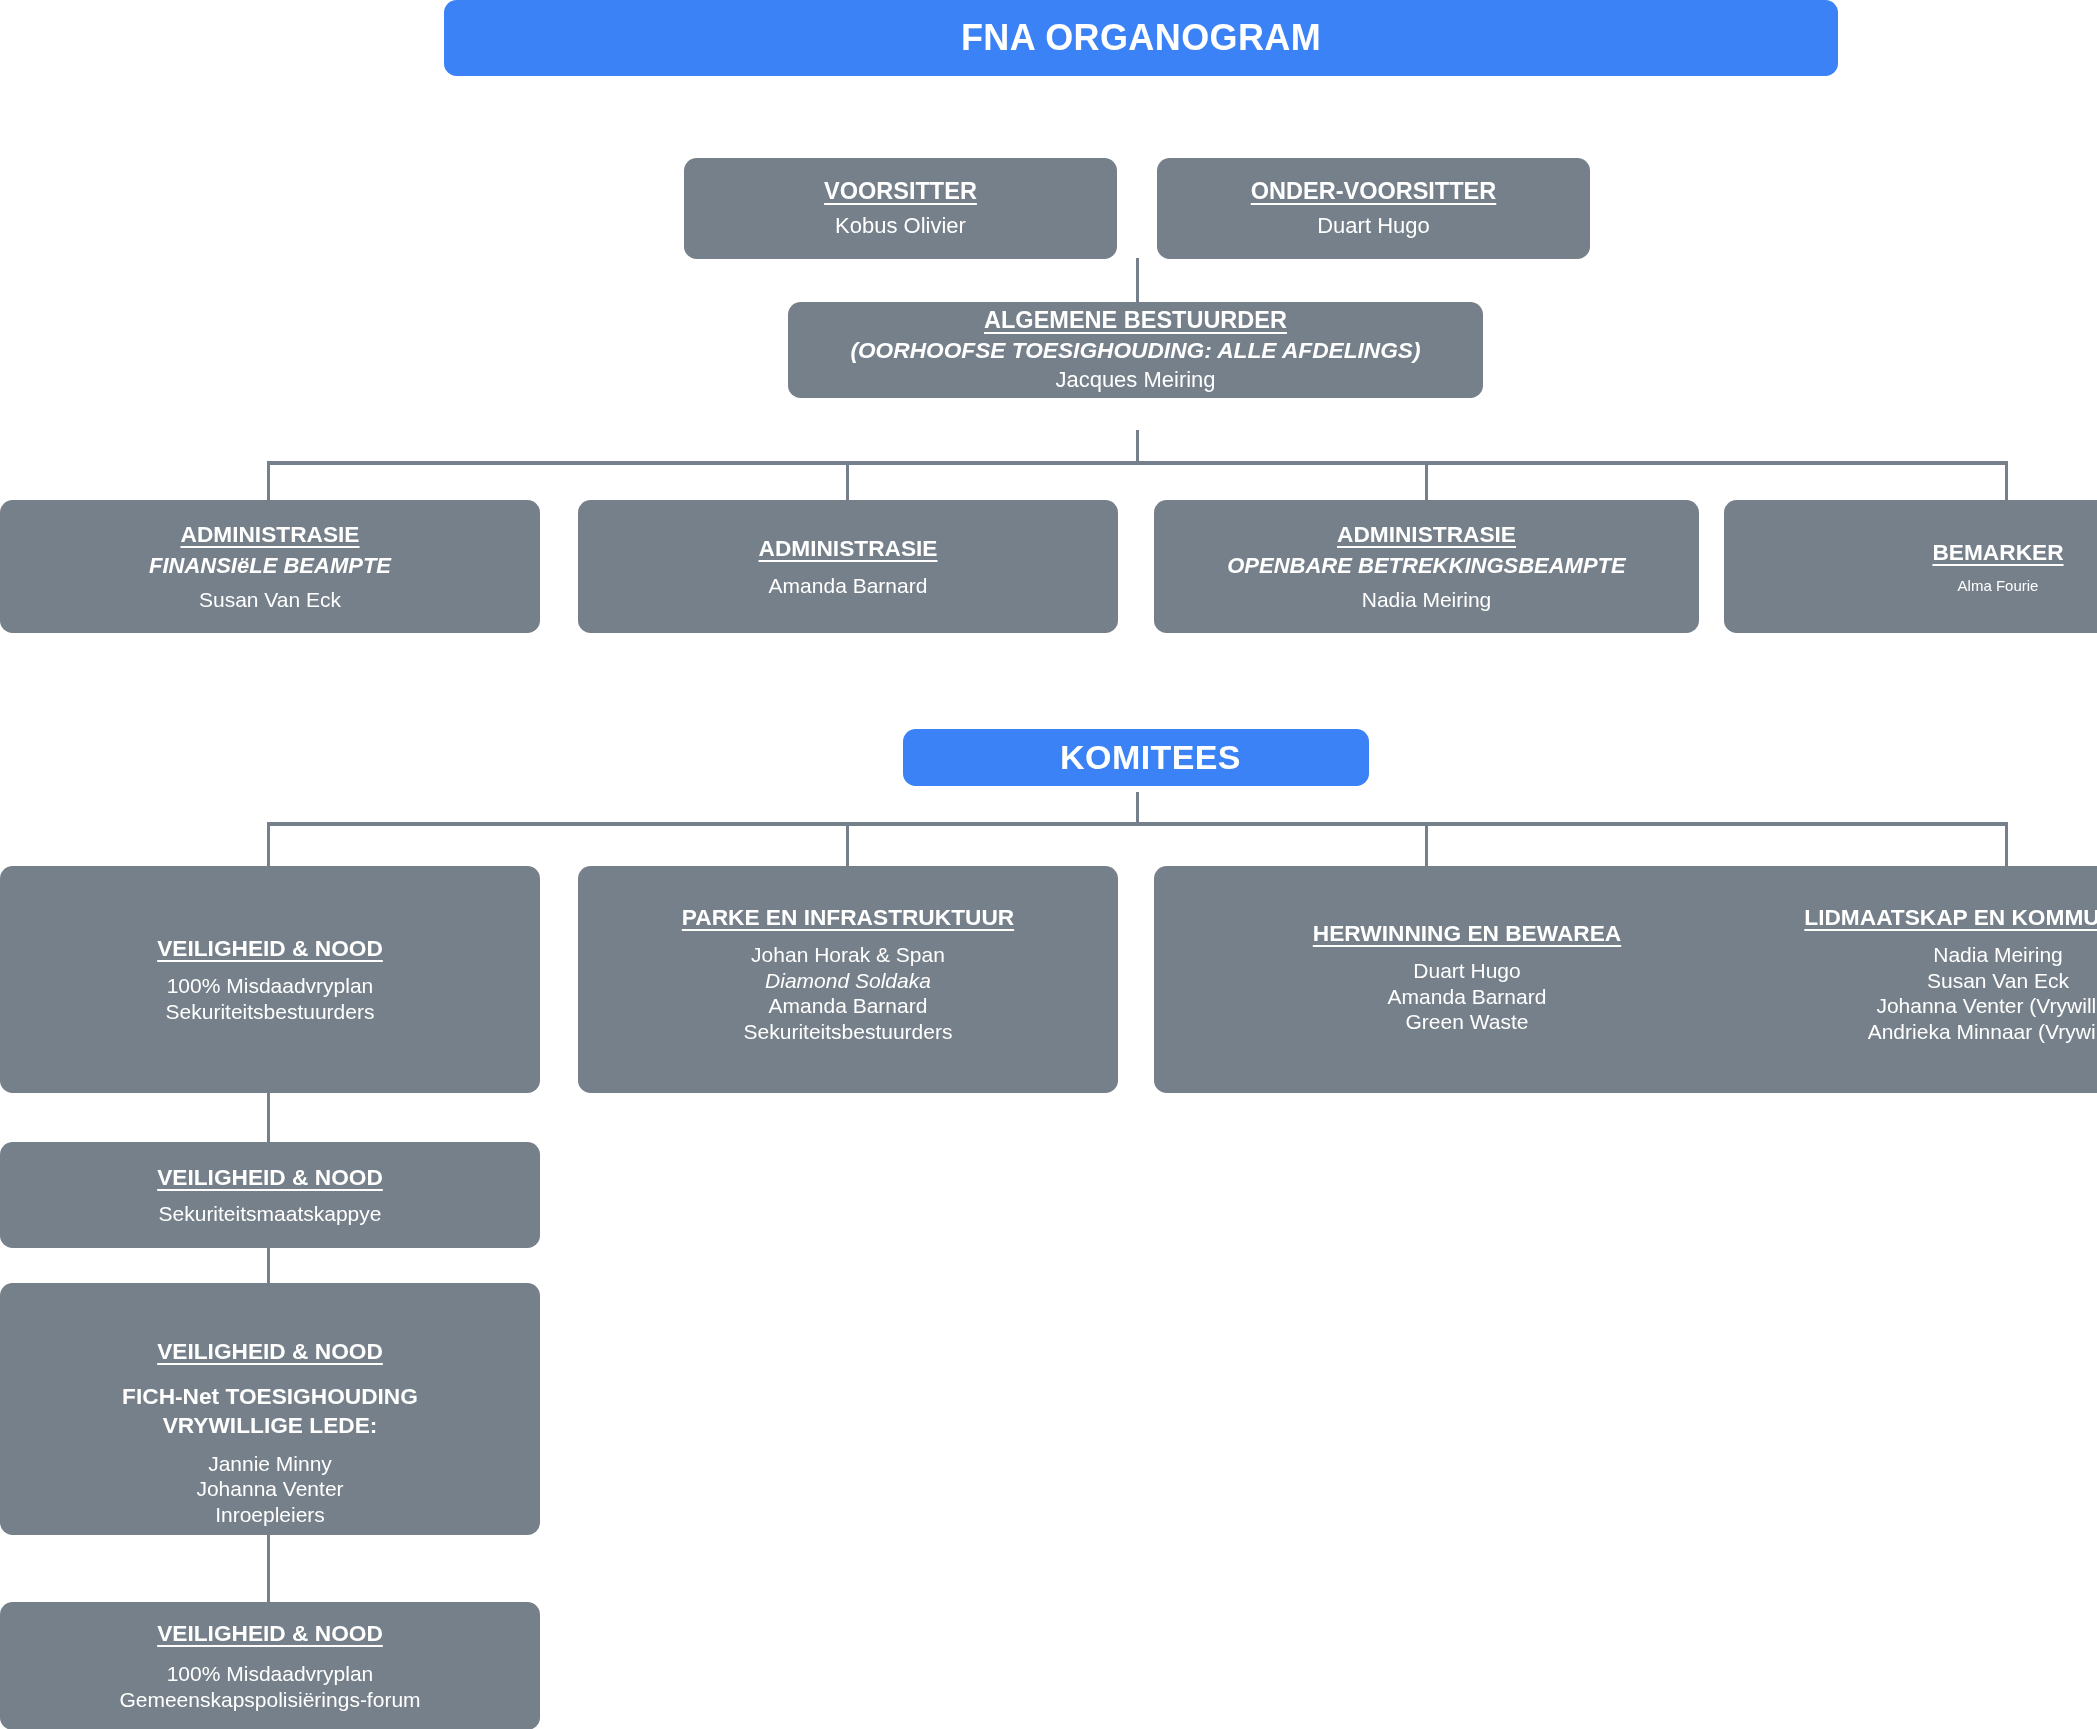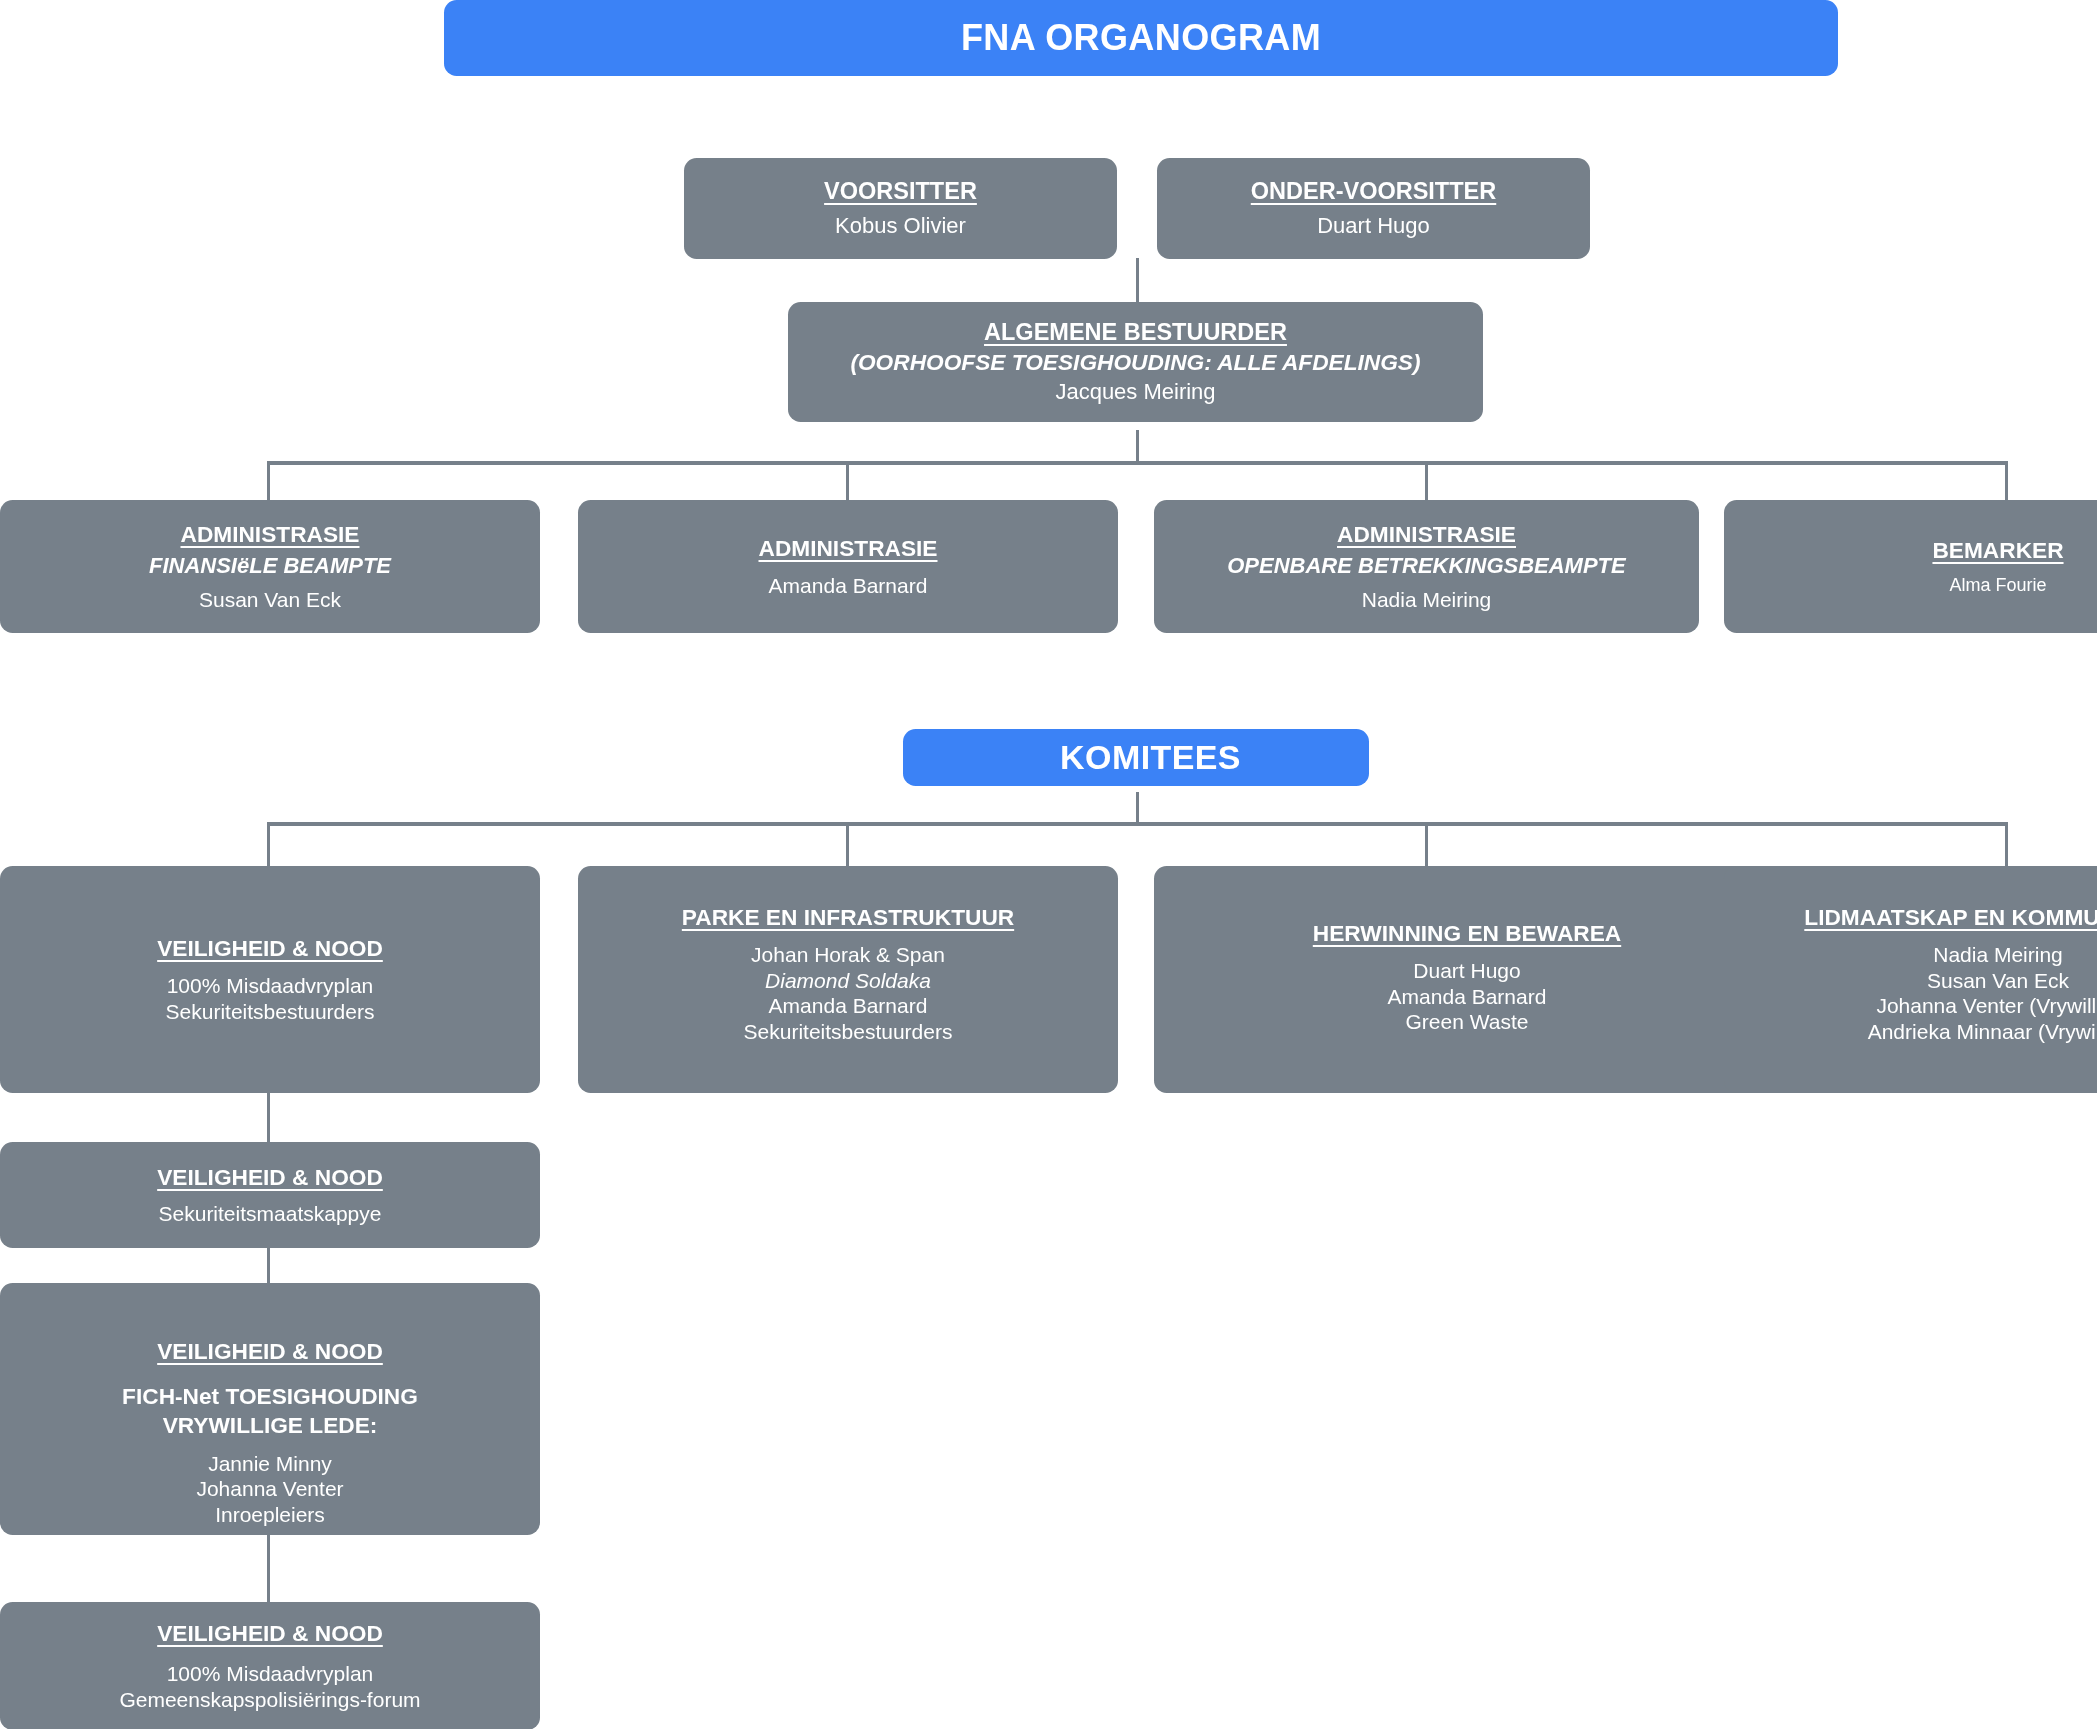--- a/index.html
+++ b/index.html
@@ -97,21 +97,21 @@
   <div class="node" style="left:684px; top:158px; width:433px; height:101px;">
     <span class="title-line" style="font-size:23.5px; margin-bottom:7.6px;">VOORSITTER</span>
     <span class="person" style="font-size:22px;">Kobus Olivier</span>
   </div>
 
   <div class="node" style="left:1157px; top:158px; width:433px; height:101px;">
     <span class="title-line" style="font-size:23.5px; margin-bottom:7.6px;">ONDER-VOORSITTER</span>
     <span class="person" style="font-size:22px;">Duart Hugo</span>
   </div>
 
-  <div class="node" style="left:788px; top:302px; width:695px; height:120px;">
+  <div class="node" style="left:788px; top:302px; width:695px; height:96px;">
     <span class="title-line" style="font-size:23.5px; margin-bottom:3.4px;">ALGEMENE BESTUURDER</span>
     <span class="sub-italic" style="font-size:22.7px; margin-bottom:2.5px;">(OORHOOFSE TOESIGHOUDING: ALLE AFDELINGS)</span>
     <span class="person" style="font-size:22px;">Jacques Meiring</span>
   </div>
 
   <div class="vline" style="left:1136px; top:430px; width:2.5px; height:33px;"></div>
   <div class="hline" style="left:267px; top:461px; width:1740px; height:3.8px;"></div>
   <div class="vline" style="left:267px; top:461px; width:2.5px; height:42px;"></div>
   <div class="vline" style="left:846px; top:461px; width:2.5px; height:42px;"></div>
   <div class="vline" style="left:1425px; top:461px; width:2.5px; height:42px;"></div>
@@ -129,21 +129,21 @@
   </div>
 
   <div class="node" style="left:1154px; top:500px; width:545px; height:133px;">
     <span class="title-line" style="font-size:22.7px; margin-bottom:4.2px;">ADMINISTRASIE</span>
     <span class="sub-italic" style="font-size:22px; margin-bottom:9.2px;">OPENBARE BETREKKINGSBEAMPTE</span>
     <span class="person" style="font-size:21px;">Nadia Meiring</span>
   </div>
 
   <div class="node" style="left:1724px; top:500px; width:548px; height:133px;">
     <span class="title-line" style="font-size:22.7px; margin-bottom:11.7px;">BEMARKER</span>
-    <span class="person" style="font-size:18px;">Alma Fourie</span>
+    <span class="person" style="font-size:15px;">Alma Fourie</span>
   </div>
 
   <div class="banner" style="left:903px; top:729px; width:466px; height:57px;">
     <span class="banner-title" style="font-size:34px; margin-left:29px;">KOMITEES</span>
   </div>
 
   <div class="vline" style="left:1136px; top:792px; width:2.5px; height:33px;"></div>
   <div class="hline" style="left:267px; top:822px; width:1740px; height:3.8px;"></div>
   <div class="vline" style="left:267px; top:822px; width:2.5px; height:47px;"></div>
   <div class="vline" style="left:846px; top:822px; width:2.5px; height:47px;"></div>

